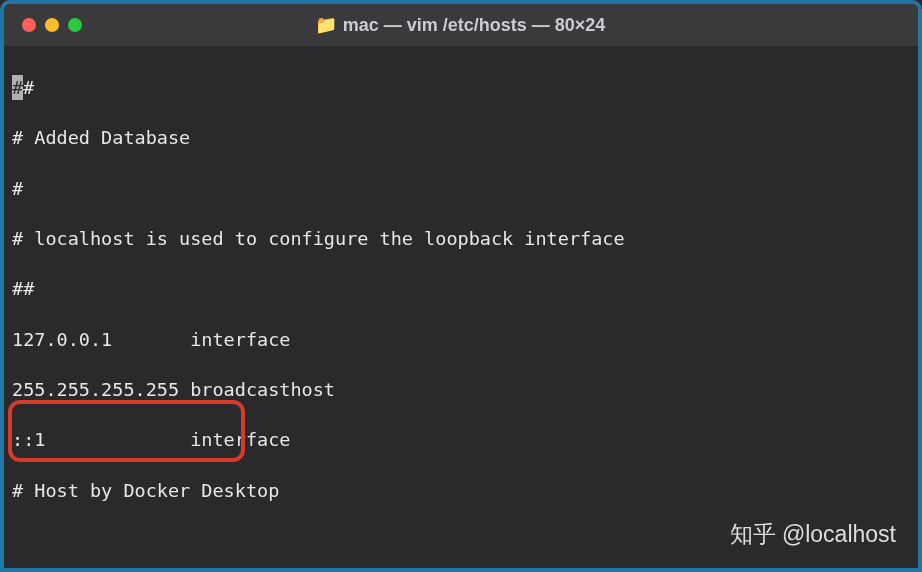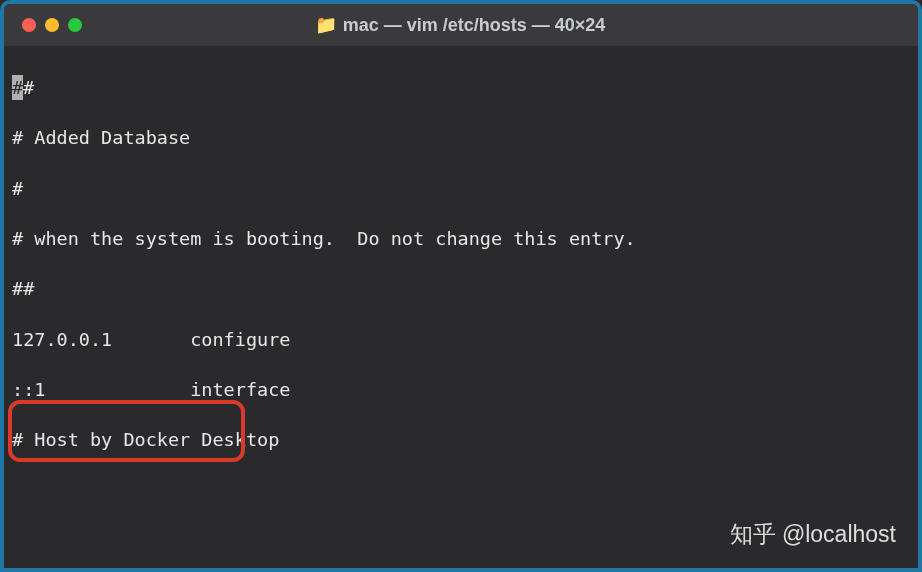--- a/index.html
+++ b/index.html
@@ -118,31 +118,32 @@
 
 <div class="window">
   <div class="titlebar">
     <div class="traffic-lights">
       <div class="light close"></div>
       <div class="light minimize"></div>
       <div class="light maximize"></div>
     </div>
     <div class="title">
       <span class="title-icon">📁</span>
-      <span>mac — vim /etc/hosts — 40×24</span>
+      <span>mac — vim /etc/hosts — 80×24</span>
     </div>
   </div>
 
   <div class="terminal-content">
 <div class="line"><span class="cursor">#</span><span>#</span></div>
 <div class="line"># Added Database</div>
 <div class="line">#</div>
-<div class="line"># when the system is booting.  Do not change this entry.</div>
+<div class="line"># localhost is used to configure the loopback interface</div>
 <div class="line">##</div>
-<div class="line">127.0.0.1       configure</div>
+<div class="line">127.0.0.1       interface</div>
+<div class="line">255.255.255.255 broadcasthost</div>
 <div class="line">::1             interface</div>
 <div class="line"># Host by Docker Desktop</div>
 
 
 
 
 
 
 
 

